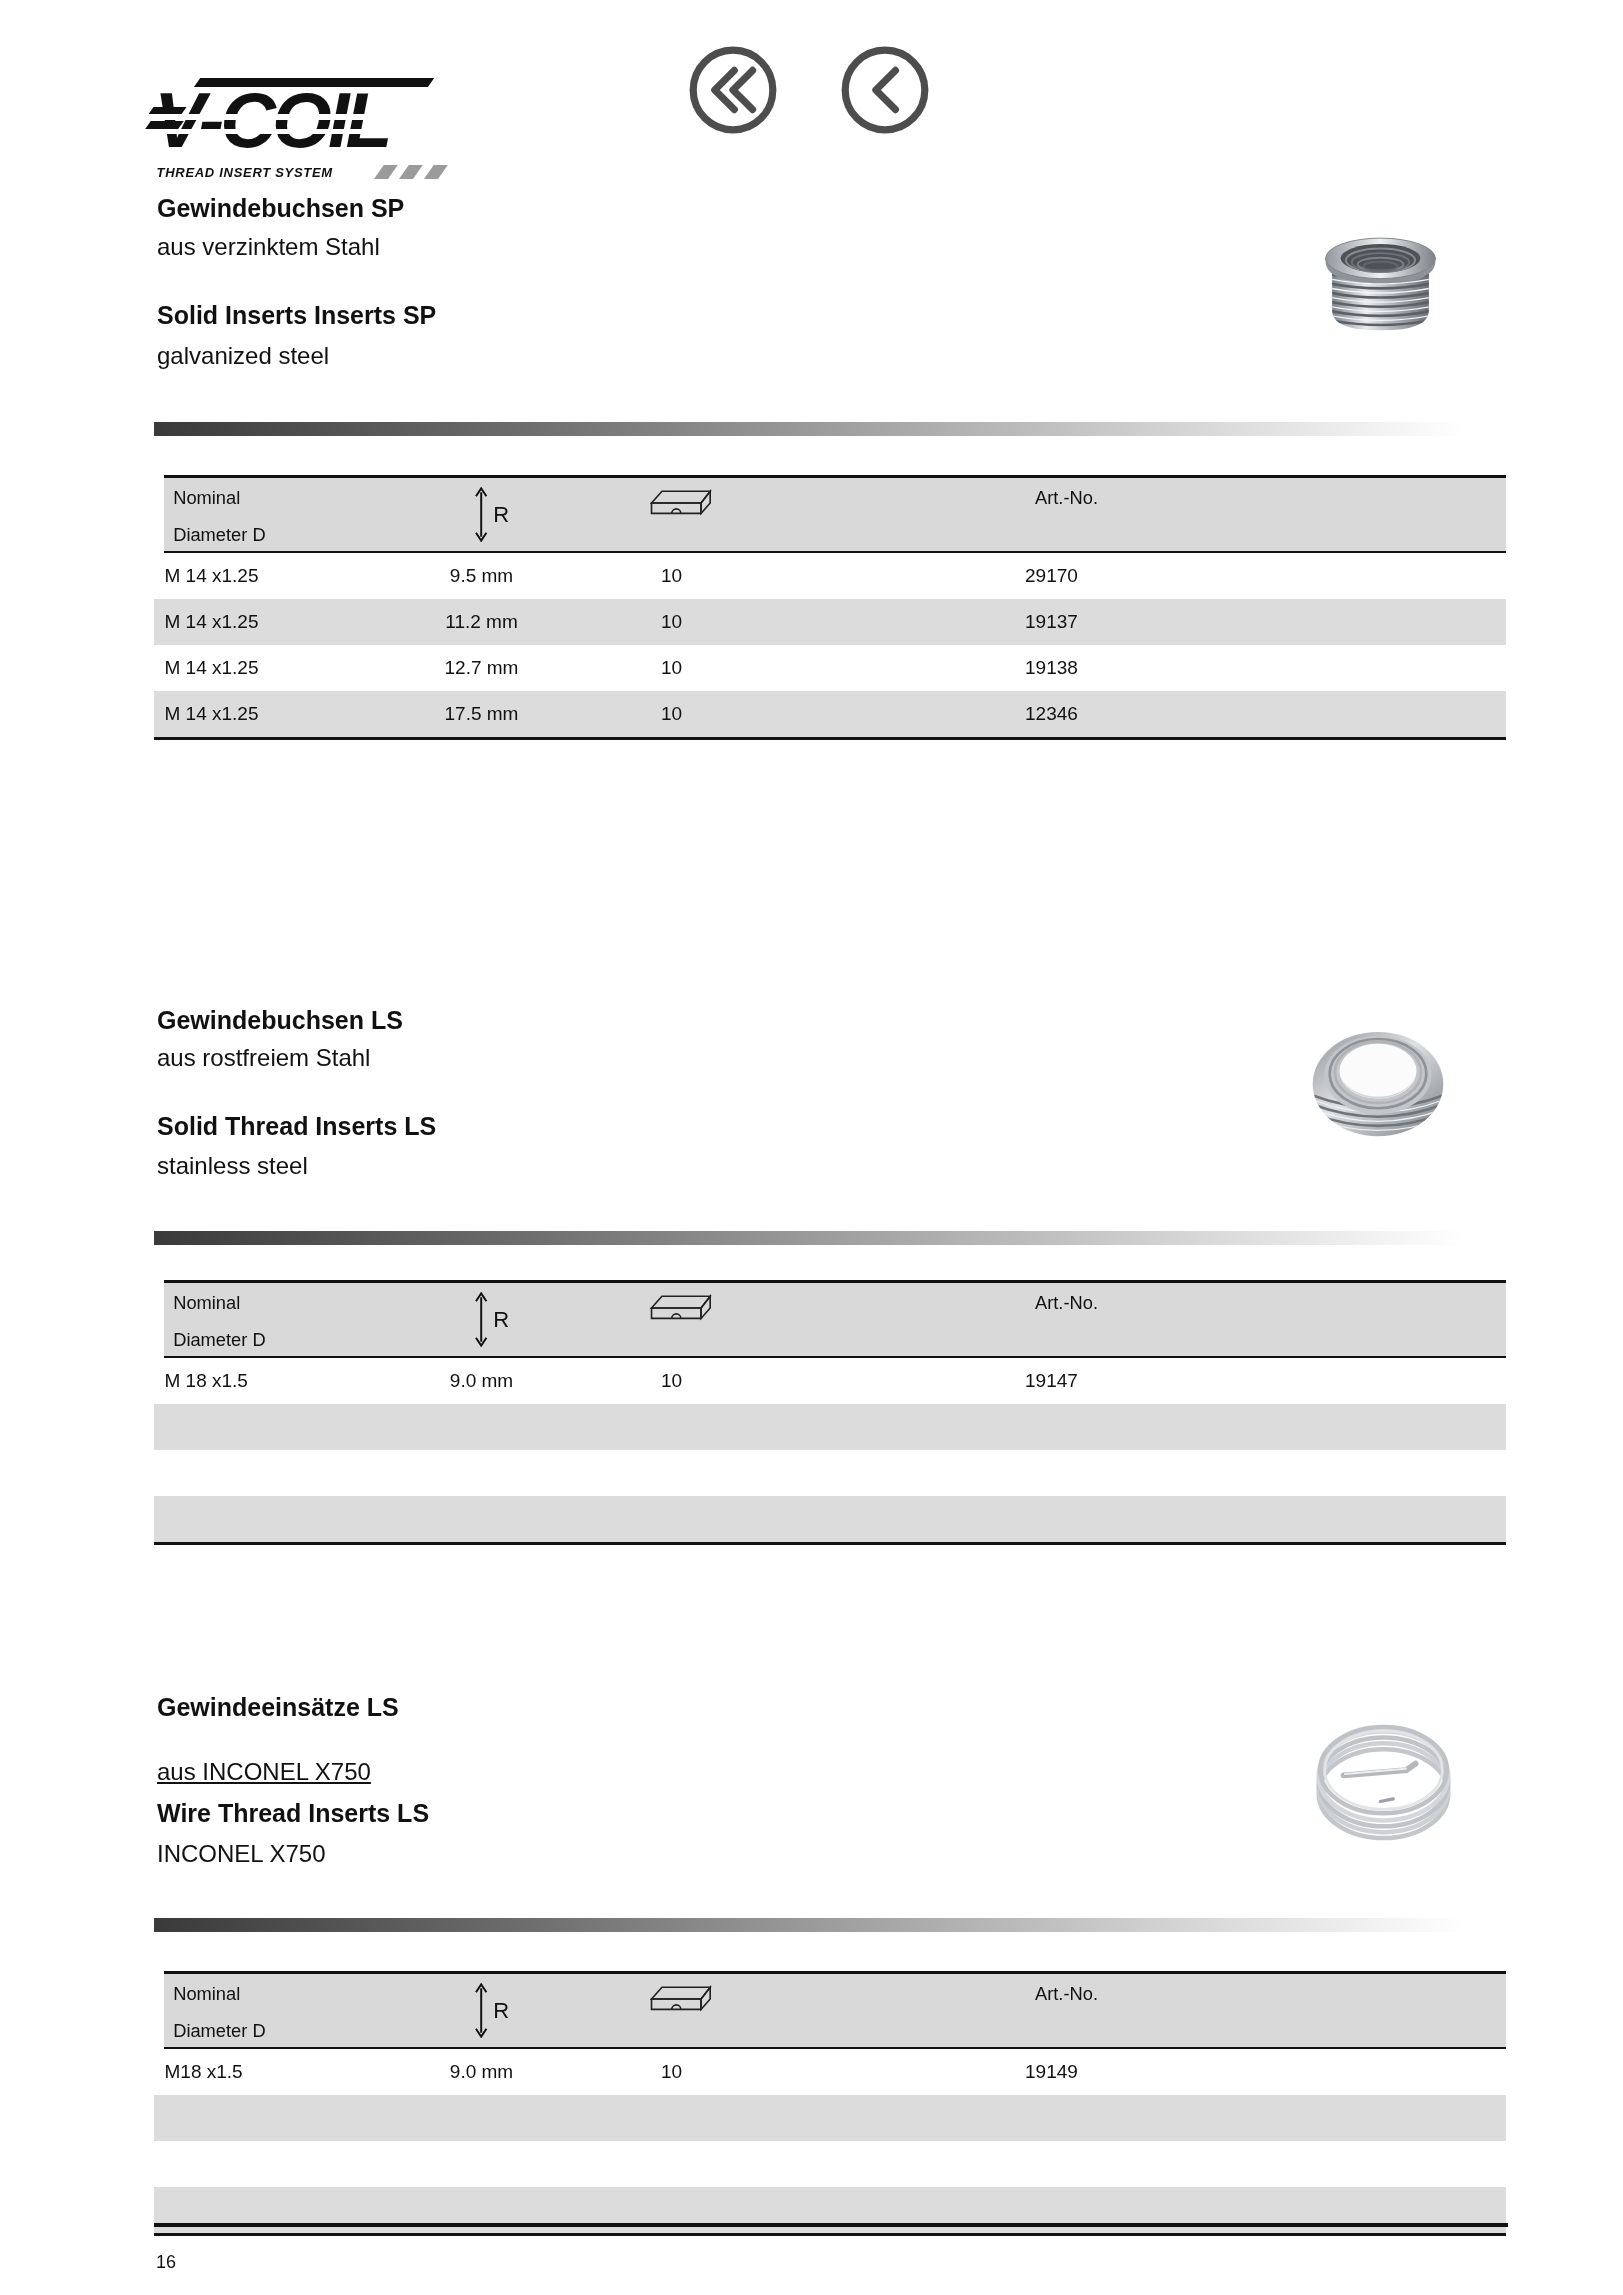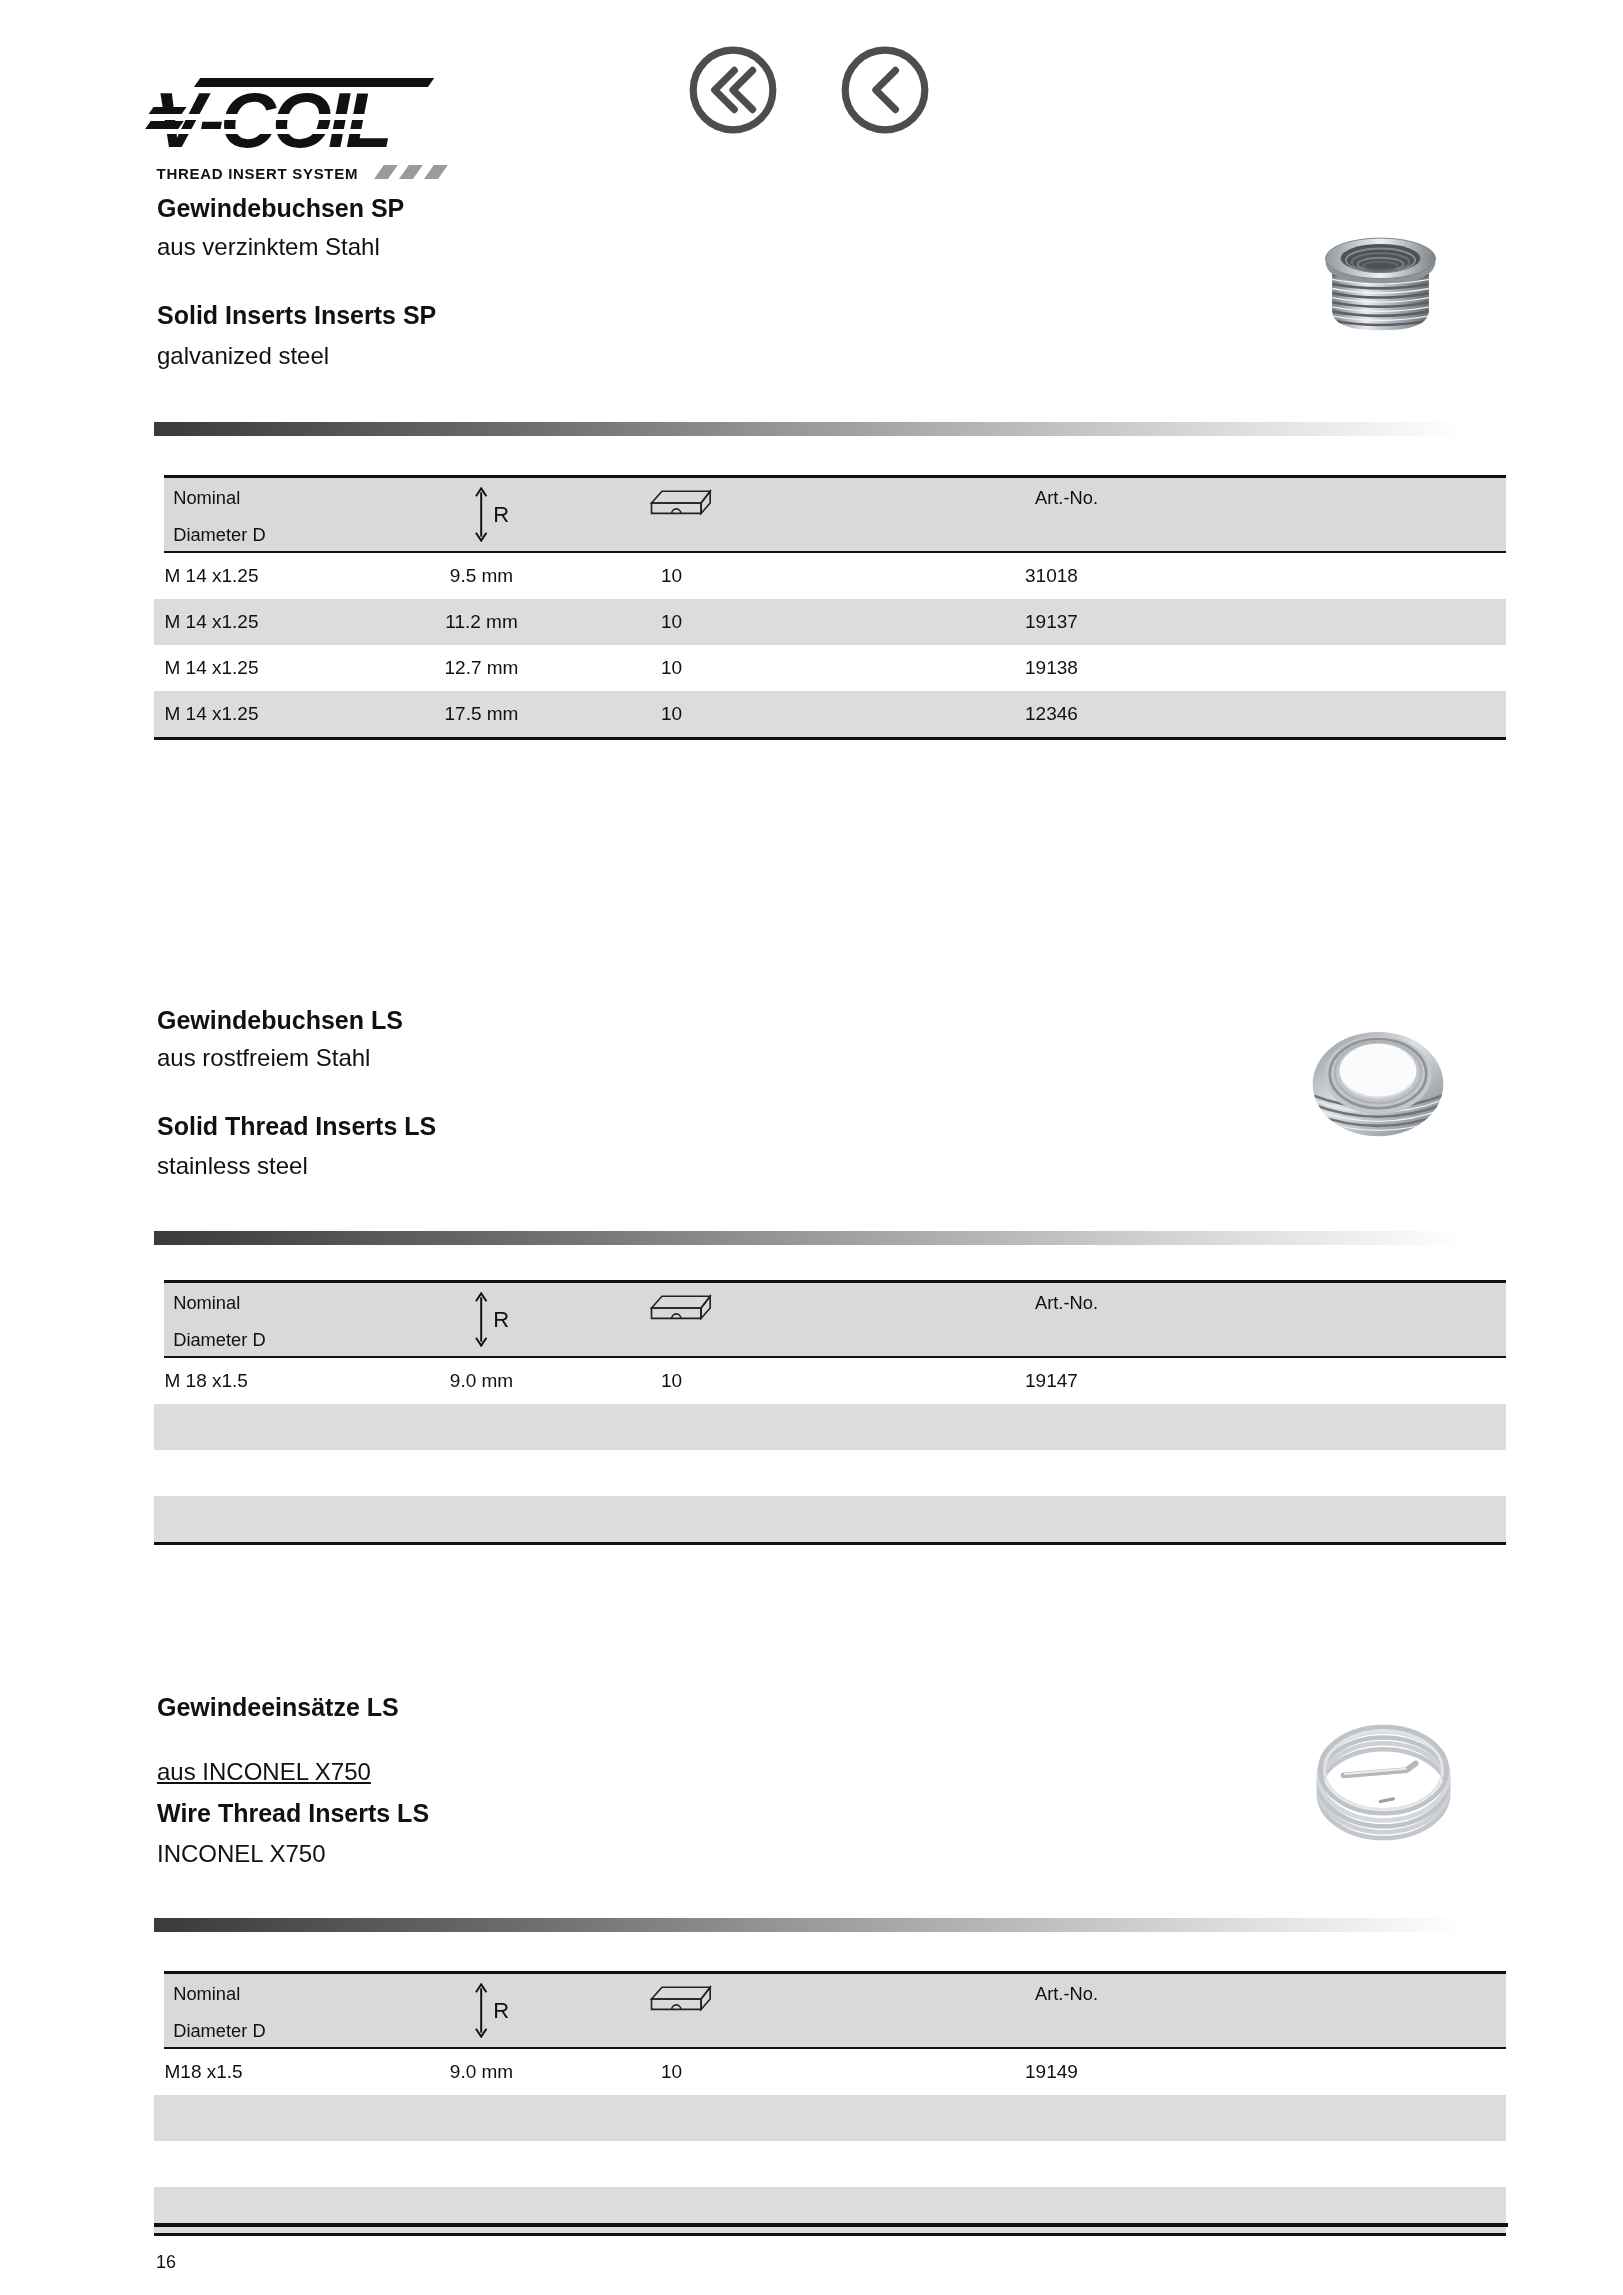--- a/index.html
+++ b/index.html
@@ -9,21 +9,21 @@
     overflow:hidden;
   }
   
   .logo{position:absolute;left:154px;top:73px;width:283px;height:118px;}
   .logo-bar{position:absolute;left:43px;top:5.2px;width:234px;height:9.2px;background:#111;transform:skewX(-35deg);}
   .logo-word{position:absolute;left:0px;top:7.9px;font-size:77px;font-weight:bold;font-style:italic;letter-spacing:-3.9px;line-height:1;transform:scaleY(1.02);white-space:nowrap;}
   .logo-dash1{position:absolute;left:-2.6px;top:34px;width:33px;height:7.2px;background:#111;transform:skewX(-35deg);}
   .logo-dash2{position:absolute;left:-6.5px;top:48px;width:33px;height:7.9px;background:#111;transform:skewX(-35deg);}
   .logo-stripe1{position:absolute;left:-13px;top:41px;width:308px;height:5.9px;background:#fff;}
   .logo-stripe2{position:absolute;left:-15.7px;top:56px;width:310px;height:5.2px;background:#fff;}
-  .logo-tagline{position:absolute;left:2.6px;top:92px;font-size:15px;font-weight:bold;letter-spacing:0.7px;white-space:nowrap;}
+  .logo-tagline{position:absolute;left:2.6px;top:92px;font-size:13px;font-weight:bold;font-style:italic;letter-spacing:0.7px;white-space:nowrap;}
   .logo-sq{position:absolute;top:92px;width:13.7px;height:13.7px;background:#9b9b9b;transform:skewX(-35deg);}
   
   .navbtn{position:absolute;top:43px;width:94px;height:94px;cursor:pointer;}
   .navbtn svg{display:block;}
   
   .h-de,.h-en{position:absolute;left:157px;font-size:25px;font-weight:bold;line-height:1.1;white-space:nowrap;}
   .s-de,.s-en{position:absolute;left:157px;font-size:24px;line-height:1.1;white-space:nowrap;}
   
   .gbar{position:absolute;left:154px;width:1352px;height:14.4px;
     background:linear-gradient(to right,#3a3a3a 0%,#6e6e6e 28%,#a8a8a8 55%,#d9d9d9 78%,#ffffff 97%);}
@@ -155,21 +155,21 @@
           <path d="M41,42 a7,7 0 0 1 14,0" fill="none" stroke="#222" stroke-width="2.5"></path>
         </svg>
       </div>
       <div class="th-c4">Art.-No.</div>
     </div>
     <div class="tbody">
         <div class="trow">
         <span class="c1">M 14 x1.25</span>
         <span class="c2">9.5 mm</span>
         <span class="c3">10</span>
-        <span class="c4">31018</span>
+        <span class="c4">29170</span>
       </div>
         <div class="trow">
         <span class="c1">M 14 x1.25</span>
         <span class="c2">11.2 mm</span>
         <span class="c3">10</span>
         <span class="c4">19137</span>
       </div>
         <div class="trow">
         <span class="c1">M 14 x1.25</span>
         <span class="c2">12.7 mm</span>

